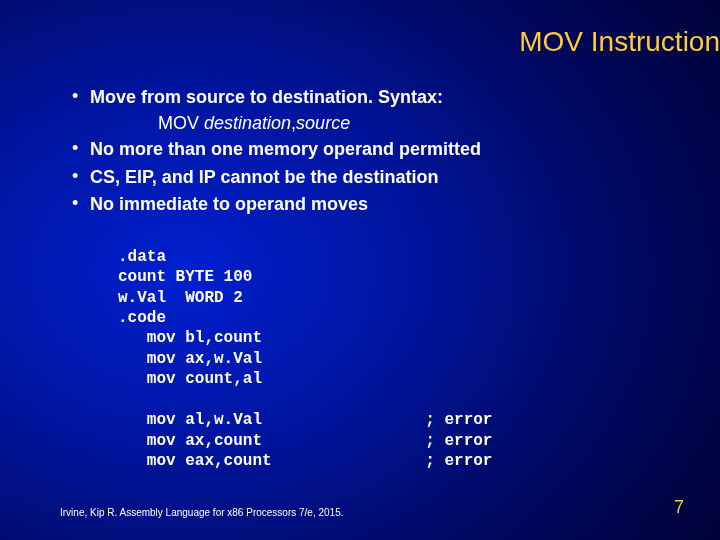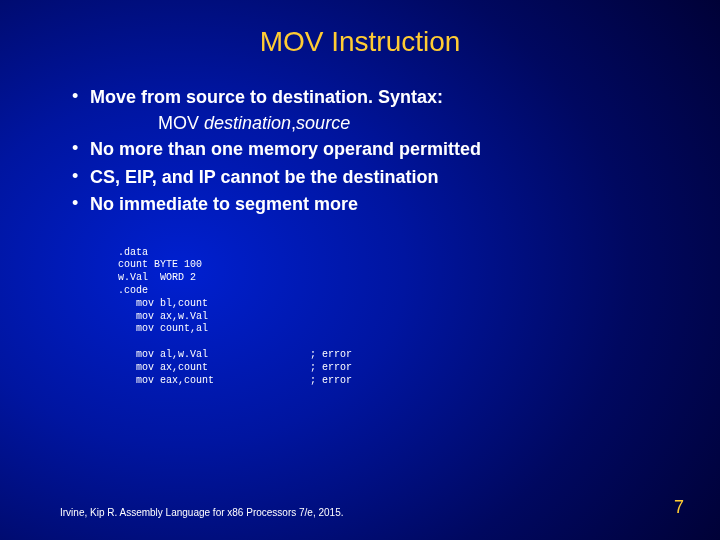--- a/index.html
+++ b/index.html
@@ -10,21 +10,21 @@
     body {
       width: 720px;
       height: 540px;
       background: radial-gradient(ellipse 900px 700px at 180px 270px, #0020d0 0%, #0015a0 25%, #000860 50%, #000030 75%, #000010 100%);
       font-family: Arial, Helvetica, sans-serif;
       color: #ffffff;
       position: relative;
       overflow: hidden;
     }
     .title {
-      text-align: center;
+      text-align: right;
       color: #ffcc33;
       font-size: 28px;
       font-weight: normal;
       padding-top: 26px;
       padding-bottom: 28px;
     }
     .content {
       padding-left: 72px;
       padding-right: 60px;
     }
@@ -46,22 +46,22 @@
       font-size: 18px;
       padding-left: 86px;
       margin-bottom: 4px;
     }
     .italic {
       font-style: italic;
       text-align: right;
     }
     .code-block {
       font-family: 'Courier New', Courier, monospace;
-      font-size: 10px;
-      font-weight: normal;
+      font-size: 16px;
+      font-weight: bold;
       white-space: pre;
       padding-left: 46px;
       padding-top: 26px;
       line-height: 1.28;
     }
     .footer {
       position: absolute;
       bottom: 22px;
       left: 60px;
       font-size: 10px;
@@ -96,21 +96,21 @@
     <div class="bullet-text">No more than one memory operand permitted</div>
   </div>
 
   <div class="bullet-row">
     <div class="bullet">•</div>
     <div class="bullet-text">CS, EIP, and IP cannot be the destination</div>
   </div>
 
   <div class="bullet-row">
     <div class="bullet">•</div>
-    <div class="bullet-text">No immediate to segment more</div>
+    <div class="bullet-text">No immediate to operand moves</div>
   </div>
 
   <div class="code-block">.data
 count BYTE 100
 w.Val  WORD 2
 .code
    mov bl,count
    mov ax,w.Val
    mov count,al
 

